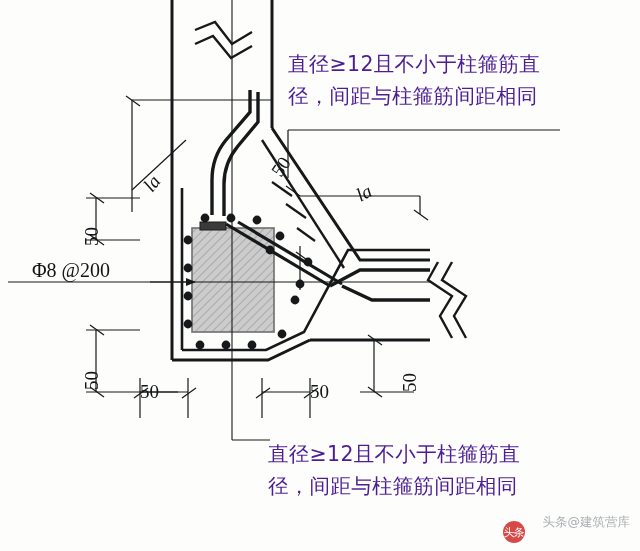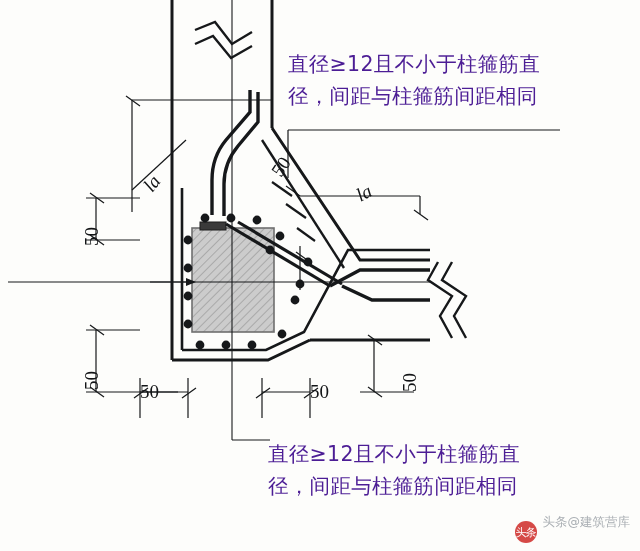--- a/index.html
+++ b/index.html
@@ -75,20 +75,21 @@
     display: flex;
     align-items: center;
     justify-content: center;
     letter-spacing: -1px;
     margin-top: 20px;
   }
   .wm-text {
     font-family: "DejaVu Sans", sans-serif;
     font-size: 12.5px;
     color: #9aa0a6;
+    margin-left: 12px;
   }
 </style>
 </head>
 <body>
 
 <div id="page">
 
   <svg width="640" height="551" viewBox="0 0 640 551">
     <defs>
       <pattern id="hatchPat" width="6" height="6" patternUnits="userSpaceOnUse" patternTransform="rotate(45)">
@@ -223,20 +224,21 @@
     <rect x="282" y="48" width="292" height="72" fill="none" stroke="none"></rect>
     <rect x="262" y="438" width="312" height="72" fill="none" stroke="none"></rect>
   </svg>
 
   <div class="lbl cn-note" style="left:288px; top:52px;">直径≥12且不小于柱箍筋直</div>
   <div class="lbl cn-note" style="left:288px; top:84px;">径，间距与柱箍筋间距相同</div>
 
   <div class="lbl cn-note" style="left:268px; top:442px;">直径≥12且不小于柱箍筋直</div>
   <div class="lbl cn-note" style="left:268px; top:474px;">径，间距与柱箍筋间距相同</div>
 
+  <div class="lbl phi" style="left:32px; top:258px;">Φ8 @200</div>
 
   <div class="lbl la" style="left:138px; top:182px; transform:rotate(-52deg); transform-origin:left top;">la</div>
   <div class="lbl la" style="left:352px; top:186px; transform:rotate(-28deg); transform-origin:left top;">la</div>
 
   <div class="lbl dim-v" style="left:80px; top:246px;">50</div>
   <div class="lbl dim-v" style="left:80px; top:390px;">50</div>
   <div class="lbl dim-v" style="left:398px; top:392px;">50</div>
 
   <div class="lbl dim" style="left:140px; top:380px;">50</div>
   <div class="lbl dim" style="left:310px; top:380px;">50</div>

